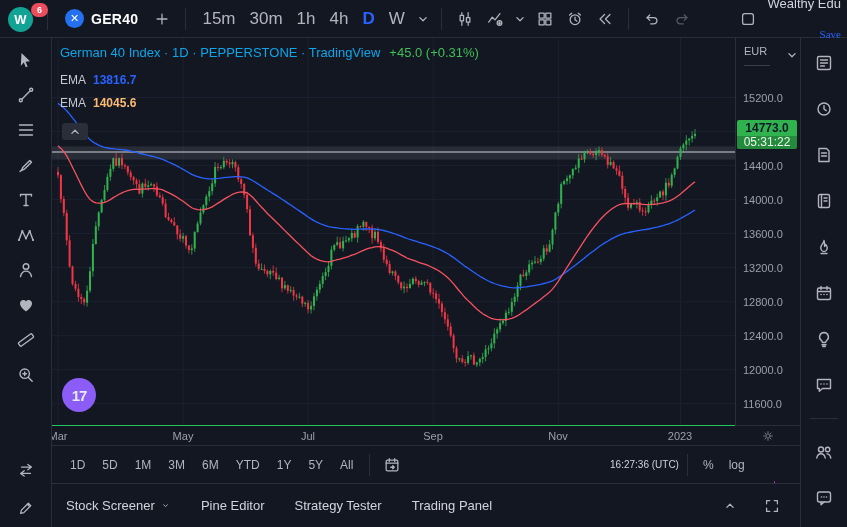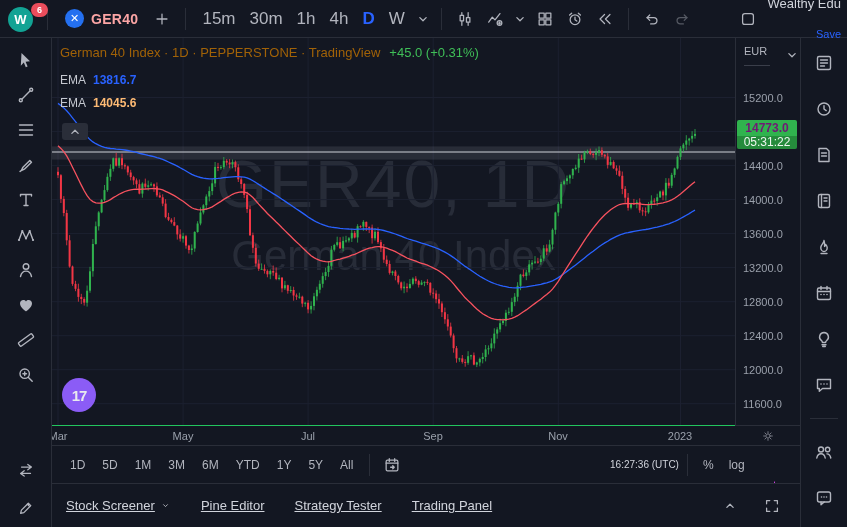--- a/index.html
+++ b/index.html
@@ -18,30 +18,30 @@
   .logo-wrap{position:relative;width:30px;height:28px;flex:none;margin-left:2px;}
   .logo-circle{position:absolute;left:0;top:2px;width:25px;height:25px;border-radius:50%;
                background:#12a394;color:#fff;font-weight:700;font-size:13px;
                display:flex;align-items:center;justify-content:center;}
   .notif-badge{position:absolute;right:-10px;top:-2px;min-width:17px;height:14px;border-radius:8px;
                background:#eb4d5c;color:#fff;font-size:9px;font-weight:700;line-height:14px;
                text-align:center;padding:0 3px;}
   .symbol-btn{display:flex;align-items:center;gap:7px;padding:4px 8px;border-radius:4px;}
   .x-circle{width:19px;height:19px;border-radius:50%;background:#2470f0;color:#fff;font-size:11px;
             font-weight:700;display:flex;align-items:center;justify-content:center;line-height:1;}
-  .symbol-name{font-weight:700;font-size:14px;color:#fca5a5;letter-spacing:.3px;}
+  .symbol-name{font-weight:700;font-size:14px;color:#ffffff;letter-spacing:.3px;}
   .icon-btn{width:28px;height:28px;display:flex;align-items:center;justify-content:center;
             color:#b2b5be;border-radius:4px;flex:none;}
   .icon-btn.dim{color:#565a64;}
   .tf-btn{padding:4px 7px;font-size:17px;color:#b2b5be;border-radius:4px;}
   .tf-btn.active{color:#2962ff;font-weight:700;}
   .caret-btn{width:18px;height:28px;display:flex;align-items:center;justify-content:center;color:#b2b5be;}
   .brand-block{display:flex;flex-direction:column;align-items:flex-end;margin-left:4px;line-height:1.1;}
   .brand-name{font-size:13px;color:#d1d4dc;white-space:nowrap;}
-  .brand-save{font-size:11px;color:#2962ff;margin-top:16px;}
+  .brand-save{font-size:11px;color:#2962ff;margin-top:16px;font-family:Liberation Serif, serif;}
   .spacer{flex:1;}
 
   
   .leftbar{position:absolute;left:0;top:38px;width:52px;height:489px;border-right:1px solid #2a2e39;
            display:flex;flex-direction:column;align-items:center;padding-top:7px;gap:5px;z-index:15;background:#131722;}
   .tool-btn{width:34px;height:30px;display:flex;align-items:center;justify-content:center;
             color:#b2b5be;border-radius:4px;flex:none;}
   .left-bottom{position:absolute;left:0;bottom:4px;width:52px;display:flex;flex-direction:column;
                align-items:center;gap:8px;}
 
@@ -53,62 +53,62 @@
   .rail-divider{width:28px;height:1px;background:#2a2e39;flex:none;margin:2px 0;}
 
   
   .chart-area{position:absolute;left:52px;top:38px;width:683px;height:387px;overflow:hidden;}
   #watermark{position:absolute;left:0;width:683px;top:108px;text-align:center;pointer-events:none;z-index:1;}
   .wm1{font-size:66px;font-weight:500;letter-spacing:2px;}
   .wm2{font-size:42px;margin-top:10px;}
   #chart-svg{position:absolute;left:0;top:0;z-index:2;}
   .legend{position:absolute;left:8px;top:7px;z-index:5;}
   .legend-title-row{display:flex;align-items:center;gap:9px;}
-  .lg-title{font-size:13px;color:#a16207;}
+  .lg-title{font-size:13px;color:#0ea5e9;}
   .lg-change{font-size:13px;}
   .legend-row{display:flex;align-items:center;gap:7px;height:22px;margin-top:1px;}
   .legend-row:first-of-type{margin-top:9px;}
   .lg-label{font-size:12px;color:#c5c8d0;}
   .lg-val{font-size:12px;font-weight:600;}
   .collapse-btn{position:absolute;left:10px;top:85px;width:26px;height:17px;background:#2a2e39;
                 border-radius:3px;display:flex;align-items:center;justify-content:center;color:#b2b5be;z-index:5;}
   .tv-logo{position:absolute;left:10px;bottom:13px;width:34px;height:34px;border-radius:50%;
            background:#8b5cf6;color:#e8eaef;display:flex;align-items:center;justify-content:center;
            font-weight:700;font-size:15px;z-index:5;letter-spacing:-1px;}
 
   
   .price-scale{position:absolute;left:735px;top:38px;width:65px;height:387px;border-left:1px solid #2a2e39;
                z-index:4;cursor:ns-resize;}
   .currency-row{position:absolute;top:7px;left:8px;right:6px;display:flex;align-items:center;
                 justify-content:space-between;font-size:11px;color:#b2b5be;}
   .currency-underline{position:absolute;top:27px;left:8px;width:26px;height:1px;background:#3a3e4a;}
   .price-tick{position:absolute;left:7px;font-size:11px;color:#9aa0ab;line-height:12px;}
   #price-badge{position:absolute;left:1px;right:3px;border-radius:2px;overflow:hidden;text-align:center;z-index:7;}
-  .pb-price{font-size:12px;font-weight:700;color:#701a75;line-height:16px;}
+  .pb-price{font-size:12px;font-weight:700;color:#0f172a;line-height:16px;}
   .pb-count{font-size:12px;color:#eef7f0;background:rgba(0,0,0,0.22);line-height:13px;}
 
   
   .time-axis{position:absolute;left:52px;top:425px;width:683px;height:20px;border-top:1px solid #22c55e;
              z-index:4;cursor:ew-resize;}
   .time-tick{position:absolute;top:4px;font-size:11px;color:#9aa0ab;transform:translateX(-50%);}
   .axis-corner{position:absolute;left:735px;top:425px;width:65px;height:20px;border-top:1px solid #2a2e39;
                display:flex;align-items:center;justify-content:center;color:#787b86;z-index:4;}
   .axis-corner .ic{width:14px;height:14px;}
 
   
   .range-bar{position:absolute;left:52px;top:445px;width:748px;height:38px;border-top:1px solid #2a2e39;
              display:flex;align-items:center;padding:0 10px;gap:1px;background:#131722;z-index:10;}
   .range-btn{padding:4px 8px;font-size:12px;color:#b2b5be;border-radius:4px;}
   .clock{font-size:10px;color:#d1d4dc;margin-left:auto;}
   .scale-btn{padding:4px 7px;font-size:12px;color:#b2b5be;border-radius:4px;}
   .scale-btn.active{color:#d946ef;margin-top:42px;}
 
   
   .bottom-panel{position:absolute;left:52px;top:483px;width:748px;height:44px;border-top:1px solid #2a2e39;
-                display:flex;align-items:center;padding:0 14px;gap:30px;background:#131722;z-index:10;text-decoration:underline;}
+                display:flex;align-items:center;padding:0 14px;gap:30px;background:#131722;z-index:10;}
   .panel-tab{font-size:13px;color:#d1d4dc;display:flex;align-items:center;gap:5px;white-space:nowrap;}
   .panel-right{margin-left:auto;display:flex;align-items:center;gap:14px;color:#b2b5be;}
 </style>
 </head>
 <body>
 
 <div id="app">
 
   <div class="topbar">
     <div class="logo-wrap">
@@ -309,24 +309,20 @@
         <button class="tool-btn">
           <svg class="ic " viewBox="0 0 20 20" fill="none" stroke="currentColor" stroke-width="1.4" stroke-linecap="round" stroke-linejoin="round">
             <path d="M4 16l.9-3.6 7.7-7.7 2.7 2.7-7.7 7.7z"></path>
             <line x1="11.5" y1="5.8" x2="14.2" y2="8.5"></line>
           </svg>
         </button>
       </div>
   </div>
 
   <div class="chart-area">
-    <div id="watermark" style="color: rgba(150, 157, 175, 0.16);">
-      <div class="wm1">GER40, 1D</div>
-      <div class="wm2">German 40 Index</div>
-    </div>
     <svg id="chart-svg" width="683" height="387">
         <line x1="0" x2="683" y1="59.5" y2="59.5" stroke="#1c2030"></line>
         <line x1="0" x2="683" y1="93.6" y2="93.6" stroke="#1c2030"></line>
         <line x1="0" x2="683" y1="127.6" y2="127.6" stroke="#1c2030"></line>
         <line x1="0" x2="683" y1="161.6" y2="161.6" stroke="#1c2030"></line>
         <line x1="0" x2="683" y1="195.6" y2="195.6" stroke="#1c2030"></line>
         <line x1="0" x2="683" y1="229.6" y2="229.6" stroke="#1c2030"></line>
         <line x1="0" x2="683" y1="263.7" y2="263.7" stroke="#1c2030"></line>
         <line x1="0" x2="683" y1="297.7" y2="297.7" stroke="#1c2030"></line>
         <line x1="0" x2="683" y1="331.7" y2="331.7" stroke="#1c2030"></line>

